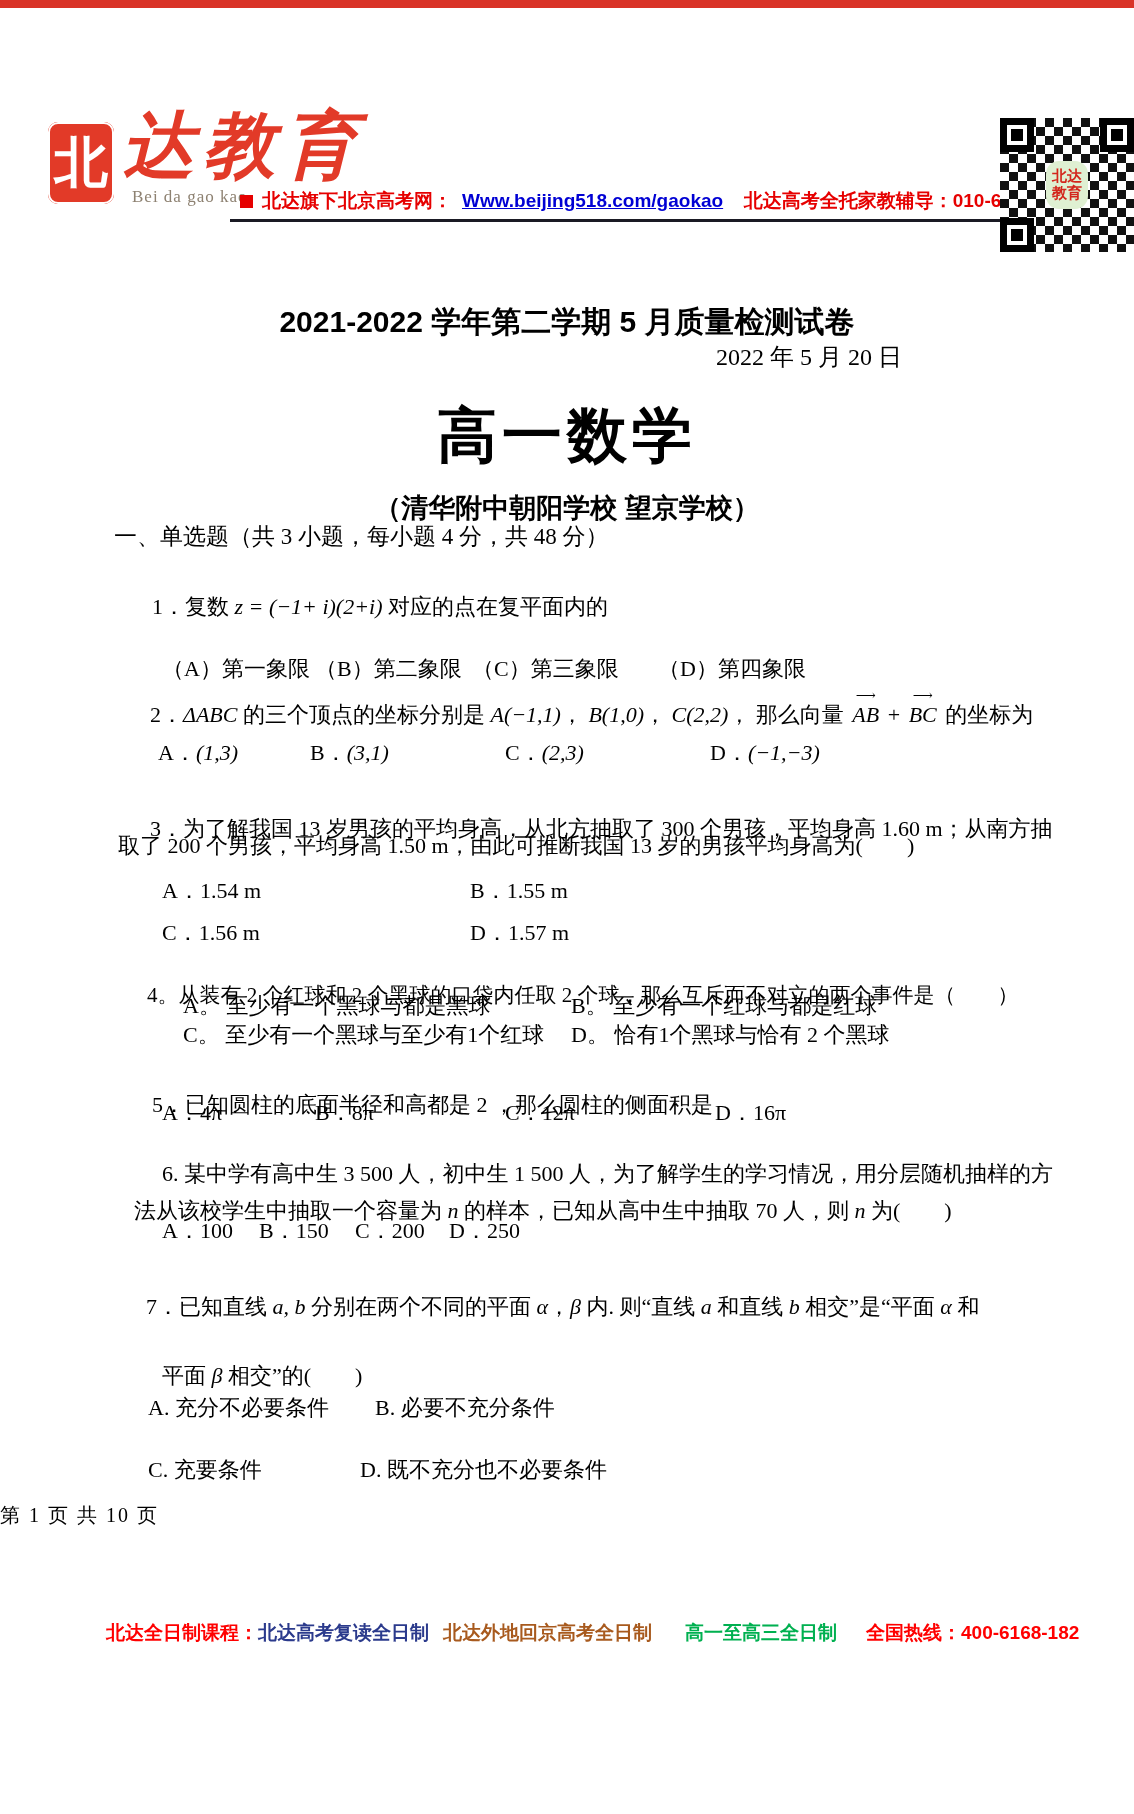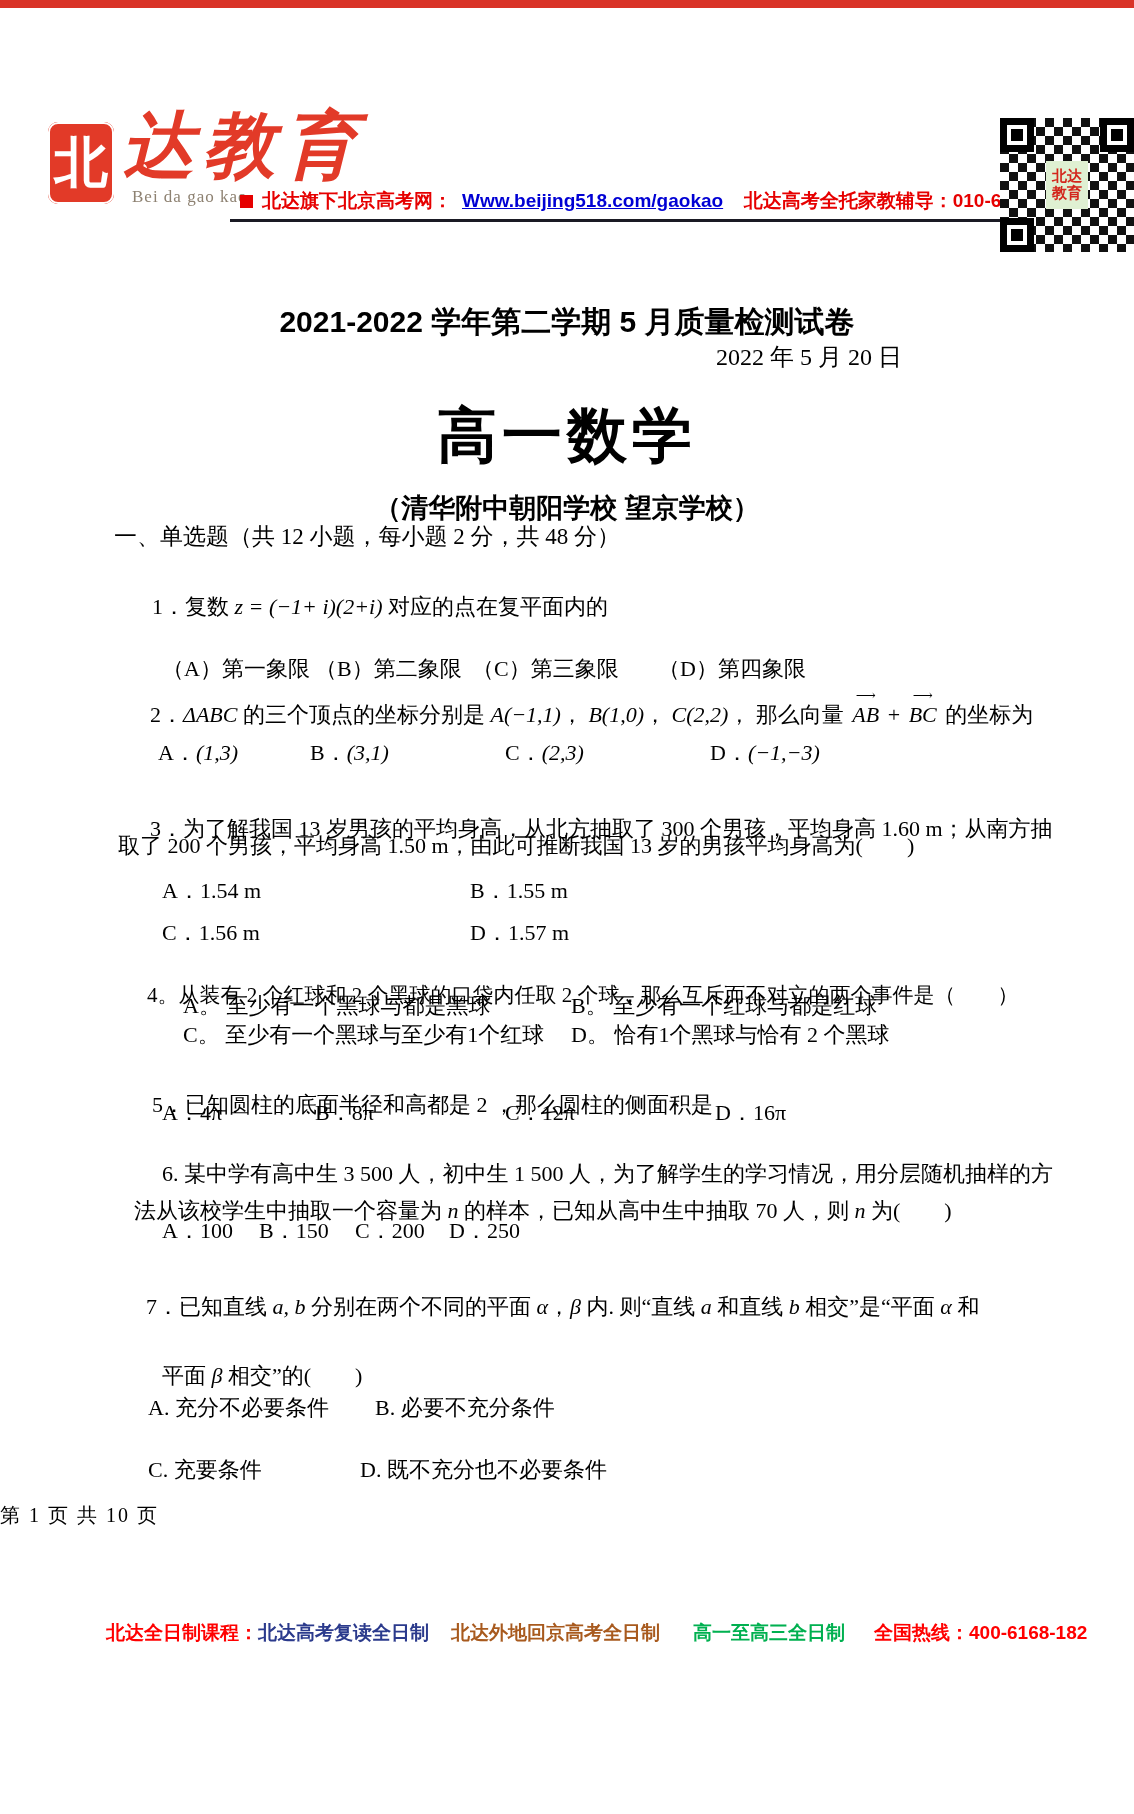--- a/index.html
+++ b/index.html
@@ -23,21 +23,21 @@
   .rule{left:230px;top:219px;width:812px;height:3px;background:#1a1a24;}
   
   .qr{left:1000px;top:118px;width:134px;height:134px;
       background:repeating-conic-gradient(#111 0% 25%, #fff 0% 50%);background-size:18px 18px;}
   .finder{position:absolute;width:34px;height:34px;background:#fff;border:7px solid #000;box-sizing:border-box;}
   .finder::after{content:"";position:absolute;left:4px;top:4px;width:12px;height:12px;background:#000;}
   .f-tl{left:0;top:0}.f-tr{right:0;top:0}.f-bl{left:0;bottom:0}
   .qr-badge{position:absolute;left:50%;top:50%;transform:translate(-50%,-50%);
             width:42px;height:48px;background:#dff0d2;display:flex;flex-direction:column;
             align-items:center;justify-content:center;font-size:15px;font-weight:bold;
-            color:#d3261c;line-height:1.15;}
+            color:#d3261c;line-height:1.15;border-radius:13px;}
   
   .hei{font-family:"Liberation Sans","DejaVu Sans",sans-serif;font-weight:bold;margin-top:22px;}
   .t-exam{left:0;top:280px;width:1134px;text-align:center;font-size:30px;}
   .t-date{left:716px;top:341px;font-size:24px;white-space:pre;}
   .t-subject{left:0;top:374px;width:1134px;text-align:center;font-size:60px;letter-spacing:5px;}
   .t-schools{left:0;top:468px;width:1134px;text-align:center;font-size:27px;}
   .t-section{left:114px;top:521px;font-size:23px;white-space:pre;}
   
   .stem{font-size:22px;white-space:pre;}
   .small{font-size:21px;}
@@ -46,21 +46,21 @@
   .vec::after{content:"⟶";position:absolute;left:50%;top:-15px;transform:translateX(-50%);
               font-size:14px;font-style:normal;}
   .optrow{display:flex;font-size:22px;white-space:pre;}
   .optrow > span{display:inline-block;}
   
   .pageno{left:0;top:1502px;width:1134px;text-align:left;font-size:20px;letter-spacing:2px;}
   .promo{left:106px;top:1620px;display:flex;white-space:pre;font-size:19px;font-weight:bold;
          font-family:"Liberation Sans","DejaVu Sans",sans-serif;}
   .p-red{color:#ff0000;}
   .p-navy{color:#2b3a8c;}
-  .p-brown{color:#a85a1e;margin-left:22px;}
+  .p-brown{color:#a85a1e;margin-left:14px;}
   .p-green{color:#00b050;margin-left:33px;}
   .p-hot{color:#ff0000;margin-left:29px;}
 </style>
 </head>
 <body>
 
 <div class="page">
 
   <div class="abs topbar"></div>
 
@@ -86,21 +86,21 @@
     <div class="qr-badge">
       <span>北达</span>
       <span>教育</span>
     </div>
   </div>
 
   <div class="abs t-exam hei">2021-2022 学年第二学期 5 月质量检测试卷</div>
   <div class="abs t-date">2022 年 5 月 20 日</div>
   <div class="abs t-schools hei">（清华附中朝阳学校 望京学校）</div>
   <div class="abs t-subject hei">高一数学</div>
-  <div class="abs t-section">一、单选题（共 12 小题，每小题 2 分，共 48 分）</div>
+  <div class="abs t-section">一、单选题（共 3 小题，每小题 4 分，共 48 分）</div>
 
   <div class="abs stem" style="left:130px;top:566px">
     <span>1．</span><span>复数 </span><span class="math">z = (−1+ i)(2+i)</span><span> 对应的点在复平面内的</span>
   </div>
   <div class="abs optrow" style="left:162px;top:654px">
     <span style="width:153px">（A）第一象限</span>
     <span style="width:157px">（B）第二象限</span>
     <span style="width:186px">（C）第三象限</span>
     <span>（D）第四象限</span>
   </div>

